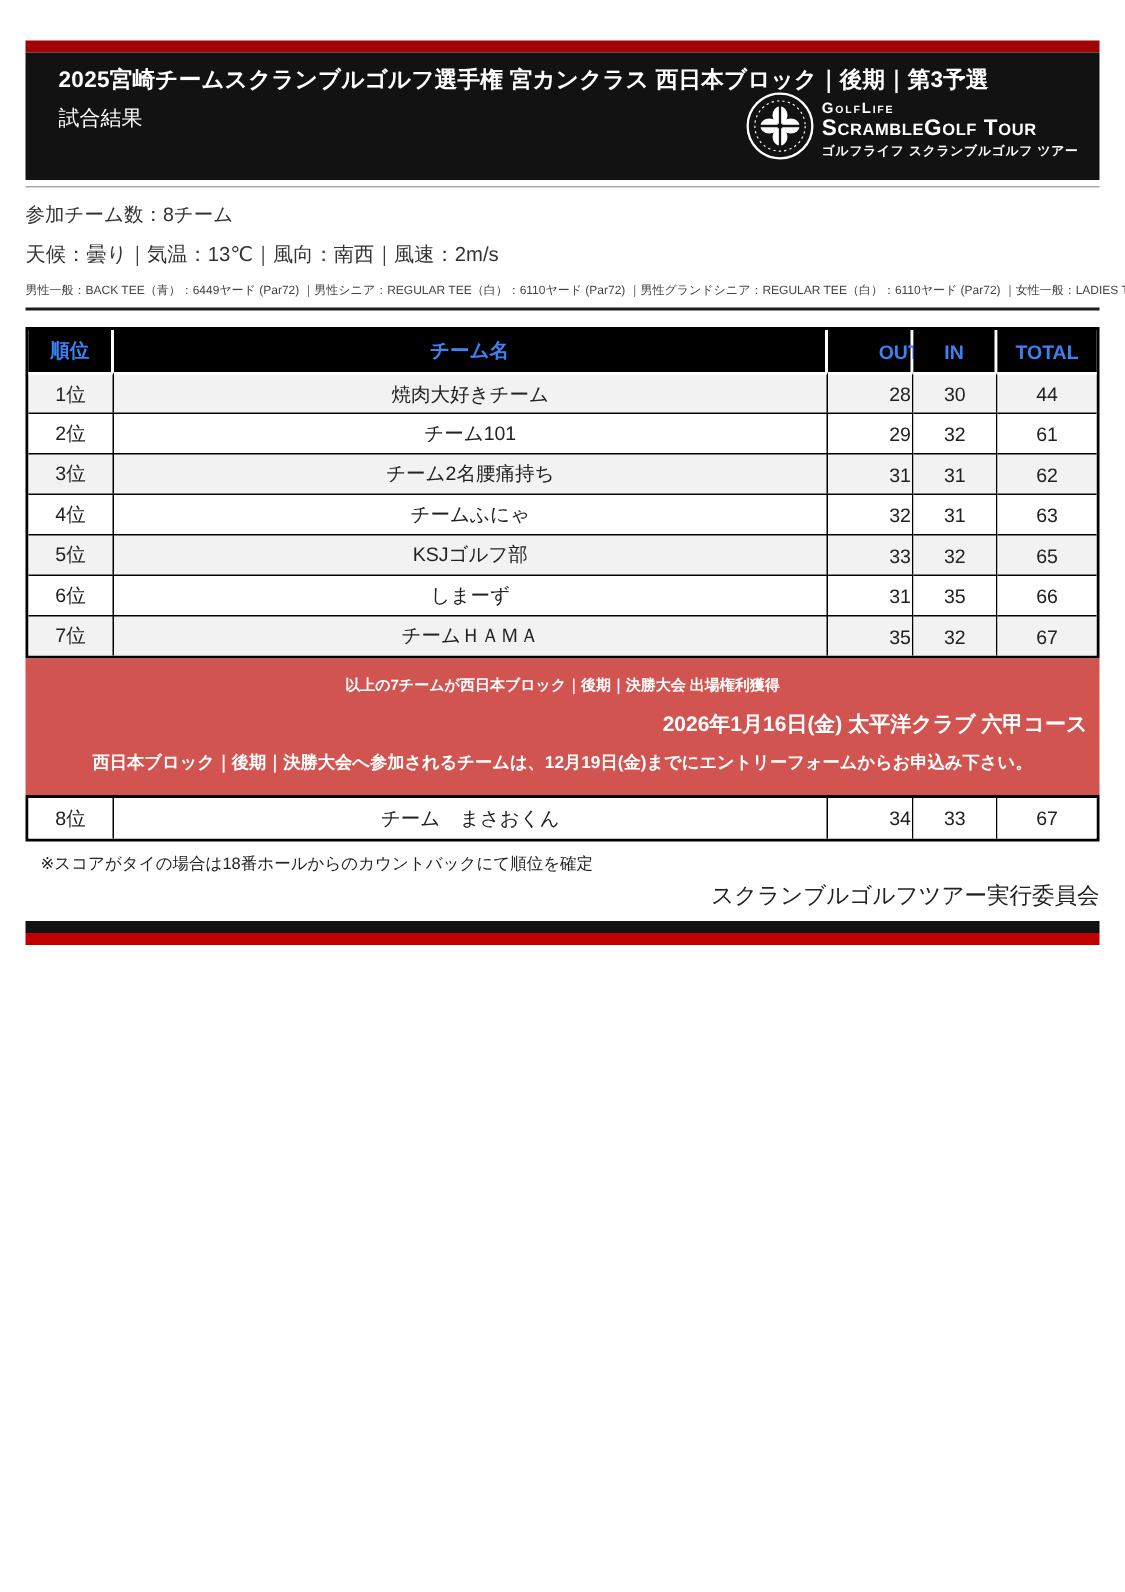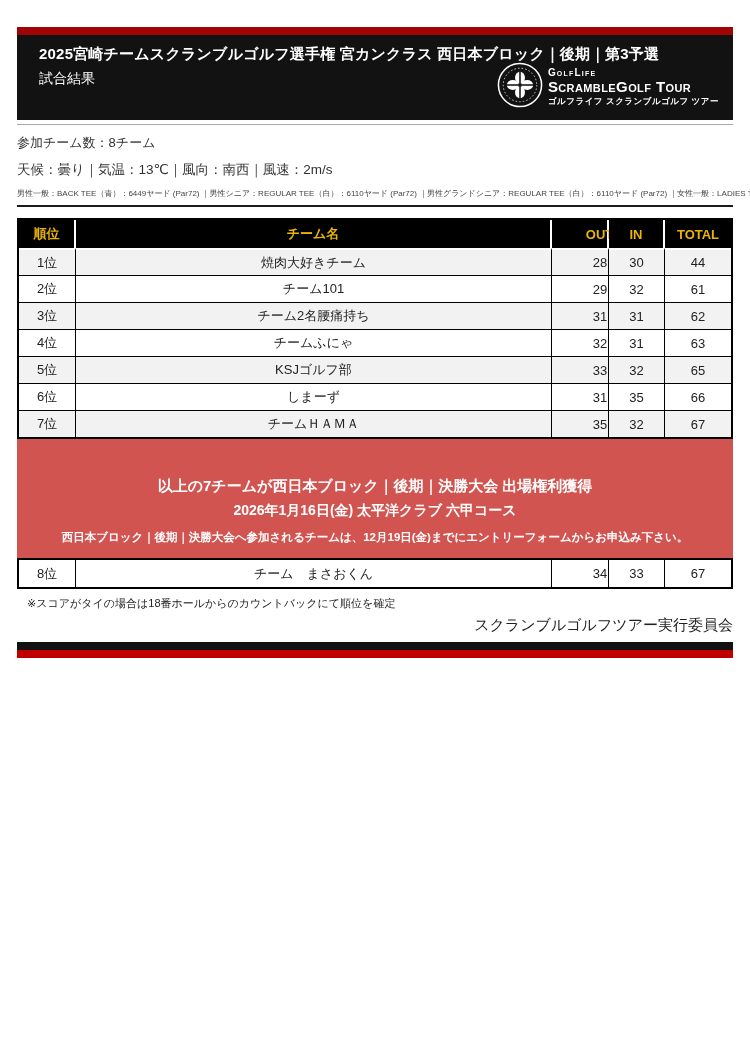--- a/index.html
+++ b/index.html
@@ -42,31 +42,31 @@
     background:#fff;
   }
   .trow .cell:last-child { border-right:none; }
   .trow:first-child .cell { border-top:none; }
   .c-rank  { width:57px;  }
   .c-team  { width:476px; }
   .c-out   { width:57px;padding-left:40px;  }
   .c-in    { width:56px;  }
   .c-total { width:66px;  }
   .thead .cell {
-    background:#000; color:#eab308; font-weight:bold; height:28px;
+    background:#000; color:#3b82f6; font-weight:bold; height:28px;
     border-right:2px solid #fff; border-top:none;
   }
   .thead .cell:last-child { border-right:none; }
   .tbody .trow:nth-child(odd) .cell { background:#f2f2f2; }
   .tbody .trow:first-child .cell { border-top:2px solid #fff; }
 
   
   .banner { background:#d15450; color:#fff; text-align:center; padding:8px 8px 9px; }
-  .banner-l1 { font-size:15px;  font-weight:bold; line-height:22px;margin-top:28px; }
-  .banner-l2 { font-size:14px;  font-weight:bold; line-height:26px; }
+  .banner-l1 { font-size:10px;  font-weight:bold; line-height:22px; }
+  .banner-l2 { font-size:14px;  font-weight:bold; line-height:26px;text-align:right; }
   .banner-l3 { font-size:11.5px; font-weight:bold; line-height:24px; margin-top:2px; }
 
   .tablewrap8 { border:2px solid #000; }
   .tablewrap8 .cell { border-top:none; }
 
   
   .footnote  { margin-top:7px; font-size:11px; color:#222; padding-left:10px; }
   .committee { margin-top:5px; font-size:15px; color:#222; text-align:right; }
   .bottom-black-bar { height:8px; background:#121212; margin-top:7px; }
   .bottom-red-bar   { height:8px; background:#c00000; }

